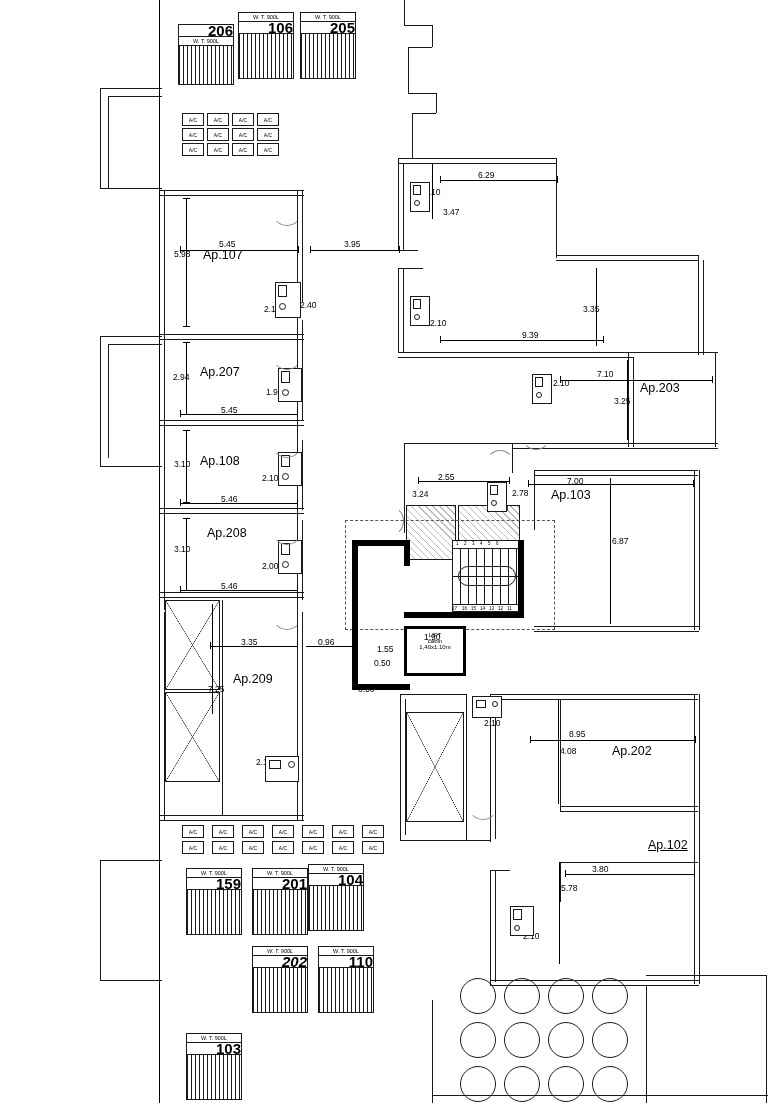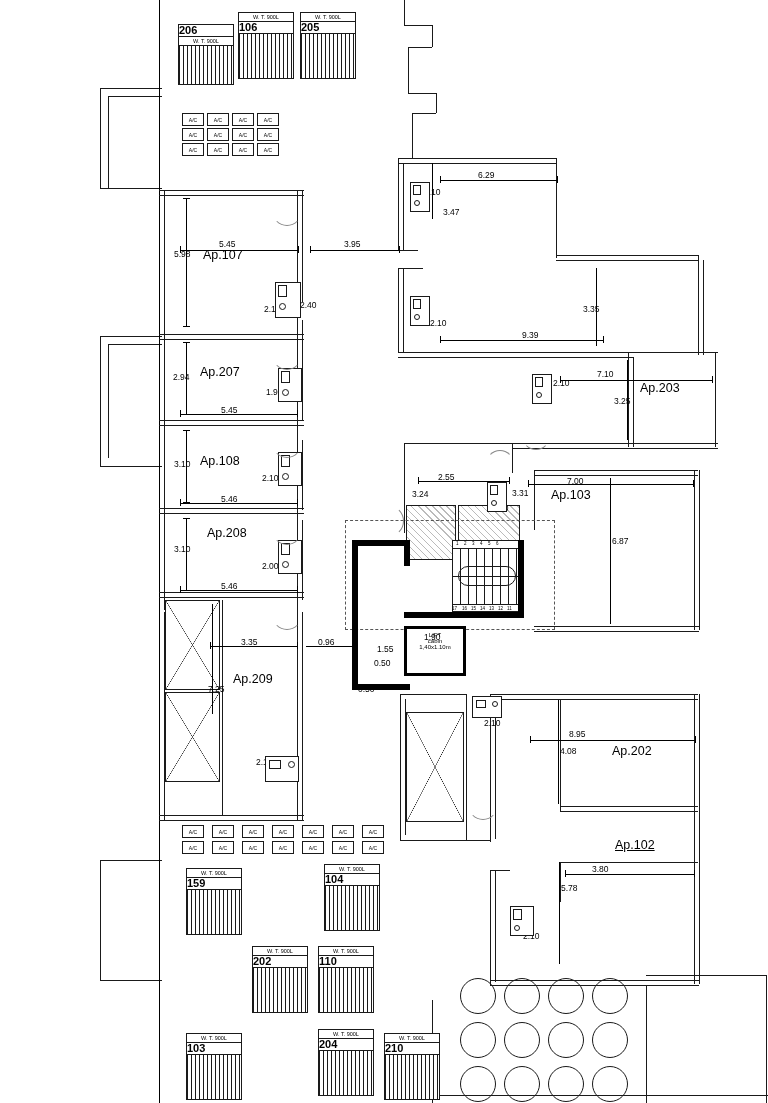--- a/index.html
+++ b/index.html
@@ -13,21 +13,21 @@
   .dim{position:absolute;font-size:8.5px;color:#000;white-space:nowrap;}
   .dimline{position:absolute;height:1px;background:#000;}
   .dimline-v{position:absolute;width:1px;background:#000;}
   .tick{position:absolute;width:1px;height:7px;background:#000;}
   .tickh{position:absolute;height:1px;width:7px;background:#000;}
   
   .ac{position:absolute;width:22px;height:13px;border:1px solid #1a1a1a;box-sizing:border-box;font-size:5px;display:flex;align-items:center;justify-content:center;background:#fff;color:#000;}
   
   .wt{position:absolute;width:56px;background:#fff;border:1px solid #1a1a1a;box-sizing:border-box;}
   .wt .cap{font-size:5.5px;text-align:center;border-bottom:1px solid #1a1a1a;line-height:8px;height:8px;}
-  .wt .num{font-size:11px;text-align:left;font-weight:bold;line-height:11px;height:11px;border-bottom:1px solid #1a1a1a;}
+  .wt .num{font-size:15px;text-align:right;font-weight:bold;line-height:11px;height:11px;border-bottom:1px solid #1a1a1a;}
   .wt .body{height:44px;background:
      repeating-linear-gradient(90deg,#1a1a1a 0 1px,transparent 1px 4px);}
   .wt .body2{height:38px;background:
      repeating-linear-gradient(90deg,#1a1a1a 0 1px,transparent 1px 4px);}
   
   .bath{position:absolute;border:1px solid #1a1a1a;box-sizing:border-box;background:#fff;}
   .circ{position:absolute;border:1px solid #1a1a1a;border-radius:50%;box-sizing:border-box;}
   .xbox{position:absolute;border:1px solid #1a1a1a;box-sizing:border-box;}
   .xbox:before,.xbox:after{content:"";position:absolute;left:0;top:0;width:100%;height:100%;}
   .xbox:before{background:linear-gradient(to top right,transparent calc(50% - 0.5px),#1a1a1a 50%,transparent calc(50% + 0.5px));}
@@ -221,21 +221,21 @@
   <div class="ln v" style="left:432px;top:1000px;height:103px;"></div>
 
   <div class="lbl-ap" style="left:203px;top:248px;">Ap.107</div>
   <div class="lbl-ap" style="left:200px;top:365px;">Ap.207</div>
   <div class="lbl-ap" style="left:200px;top:454px;">Ap.108</div>
   <div class="lbl-ap" style="left:207px;top:526px;">Ap.208</div>
   <div class="lbl-ap" style="left:233px;top:672px;">Ap.209</div>
   <div class="lbl-ap" style="left:640px;top:381px;">Ap.203</div>
   <div class="lbl-ap" style="left:551px;top:488px;">Ap.103</div>
   <div class="lbl-ap" style="left:612px;top:744px;">Ap.202</div>
-  <div class="lbl-ap" style="left:615px;top:838px;text-decoration:underline;">Ap.102</div>
+  <div class="lbl-ap" style="left:648px;top:838px;text-decoration:underline;">Ap.102</div>
 
   <div class="dim" style="left:478px;top:170px;">6.29</div>
   <div class="dim" style="left:424px;top:187px;">2.10</div>
   <div class="dim" style="left:443px;top:207px;">3.47</div>
   <div class="dim" style="left:219px;top:239px;">5.45</div>
   <div class="dim" style="left:344px;top:239px;">3.95</div>
   <div class="dim" style="left:174px;top:249px;">5.98</div>
   <div class="dim" style="left:583px;top:304px;">3.35</div>
   <div class="dim" style="left:430px;top:318px;">2.10</div>
   <div class="dim" style="left:522px;top:330px;">9.39</div>
@@ -244,21 +244,21 @@
   <div class="dim" style="left:597px;top:369px;">7.10</div>
   <div class="dim" style="left:553px;top:378px;">2.10</div>
   <div class="dim" style="left:173px;top:372px;">2.94</div>
   <div class="dim" style="left:266px;top:387px;">1.90</div>
   <div class="dim" style="left:614px;top:396px;">3.25</div>
   <div class="dim" style="left:221px;top:405px;">5.45</div>
   <div class="dim" style="left:438px;top:472px;">2.55</div>
   <div class="dim" style="left:567px;top:476px;">7.00</div>
   <div class="dim" style="left:174px;top:459px;">3.10</div>
   <div class="dim" style="left:412px;top:489px;">3.24</div>
-  <div class="dim" style="left:512px;top:488px;">3.31</div>
+  <div class="dim" style="left:512px;top:488px;">2.78</div>
   <div class="dim" style="left:262px;top:473px;">2.10</div>
   <div class="dim" style="left:492px;top:503px;">2.10</div>
   <div class="dim" style="left:221px;top:494px;">5.46</div>
   <div class="dim" style="left:612px;top:536px;">6.87</div>
   <div class="dim" style="left:174px;top:544px;">3.10</div>
   <div class="dim" style="left:262px;top:561px;">2.00</div>
   <div class="dim" style="left:221px;top:581px;">5.46</div>
   <div class="dim" style="left:241px;top:637px;">3.35</div>
   <div class="dim" style="left:318px;top:637px;">0.96</div>
   <div class="dim" style="left:377px;top:644px;">1.55</div>
@@ -413,48 +413,43 @@
     <div class="cap">W. T. 900L</div>
     <div class="num">205</div>
     <div class="body"></div>
   </div>
 
   <div class="wt" style="left:186px;top:868px;">
     <div class="cap">W. T. 900L</div>
     <div class="num">159</div>
     <div class="body"></div>
   </div>
-  <div class="wt" style="left:324px;top:864px;">
+  <div class="wt" style="left:252px;top:868px;">
+    <div class="cap">W. T. 900L</div>
+    <div class="num">201</div>
+    <div class="body"></div>
+  </div>
+  <div class="wt" style="left:308px;top:864px;">
     <div class="cap">W. T. 900L</div>
     <div class="num">104</div>
     <div class="body"></div>
   </div>
-  <div class="wt" style="left:252px;top:946px;">
+  <div class="wt" style="left:252px;top:946px;font-style:italic;">
     <div class="cap">W. T. 900L</div>
     <div class="num">202</div>
     <div class="body"></div>
   </div>
   <div class="wt" style="left:318px;top:946px;">
     <div class="cap">W. T. 900L</div>
     <div class="num">110</div>
     <div class="body"></div>
   </div>
   <div class="wt" style="left:186px;top:1033px;">
     <div class="cap">W. T. 900L</div>
     <div class="num">103</div>
-    <div class="body"></div>
-  </div>
-  <div class="wt" style="left:318px;top:1029px;">
-    <div class="cap">W. T. 900L</div>
-    <div class="num">204</div>
-    <div class="body"></div>
-  </div>
-  <div class="wt" style="left:384px;top:1033px;">
-    <div class="cap">W. T. 900L</div>
-    <div class="num">210</div>
     <div class="body"></div>
   </div>
 
   <div id="ac-layer">
       <div class="ac" style="left: 182px; top: 113px;">A/C</div>
       <div class="ac" style="left: 207px; top: 113px;">A/C</div>
       <div class="ac" style="left: 232px; top: 113px;">A/C</div>
       <div class="ac" style="left: 257px; top: 113px;">A/C</div>
       <div class="ac" style="left: 182px; top: 128px;">A/C</div>
       <div class="ac" style="left: 207px; top: 128px;">A/C</div>

